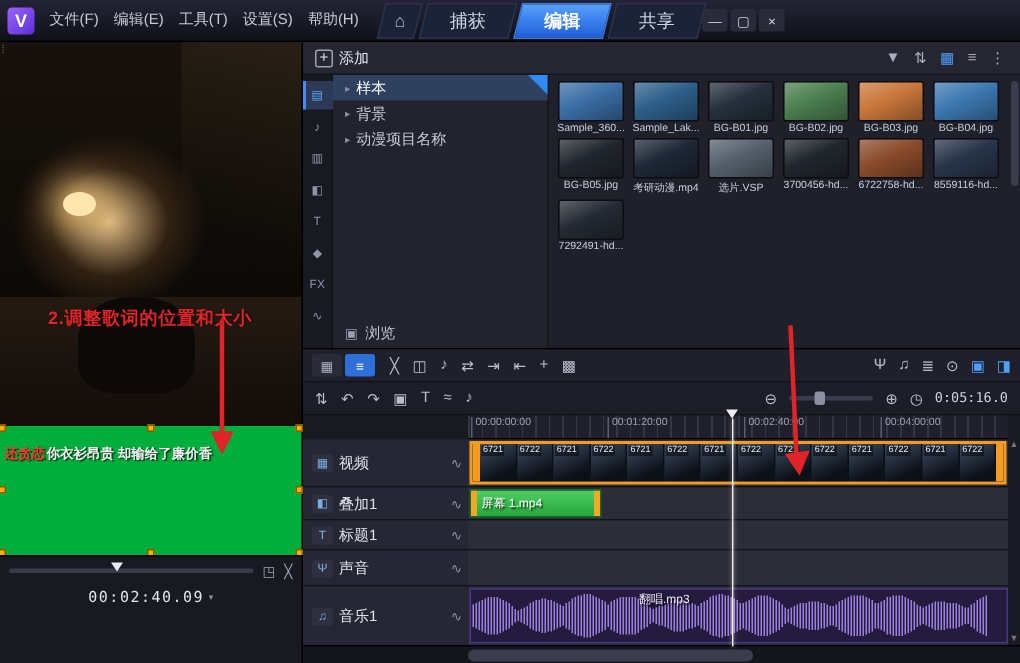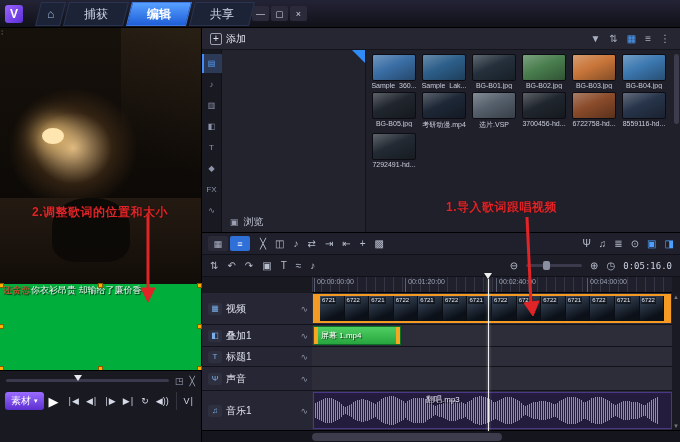--- a/index.html
+++ b/index.html
@@ -33,21 +33,21 @@
   .grip-dots{position:absolute;left:1px;top:2px;color:#666;font-size:8px;line-height:5px;z-index:5}
   .scene{position:absolute;inset:0;background:linear-gradient(#17110b,#0c0906 70%)}
   .wall-shade{position:absolute;right:0;top:0;width:80px;height:180px;background:linear-gradient(200deg,rgba(150,120,80,.14),rgba(0,0,0,0) 70%)}
   .lamp-glow{position:absolute;left:8px;top:60px;width:130px;height:120px;background:radial-gradient(closest-side,rgba(255,214,150,.85),rgba(150,100,50,.25) 60%,rgba(0,0,0,0));border-radius:50%}
   .lamp-core{position:absolute;left:42px;top:100px;width:22px;height:16px;background:#ffe6b0;border-radius:50%;box-shadow:0 0 20px 8px rgba(245,200,120,.8)}
   .desk{position:absolute;left:0;right:0;bottom:0;height:86px;background:linear-gradient(#241a12,#120d08)}
   .person{position:absolute;left:52px;bottom:22px;width:78px;height:64px;background:#0c0906;border-radius:45% 45% 30% 30%;opacity:.95}
 
   
   .lyrics{position:absolute;left:0;top:284px;width:202px;height:86px;background:#00ae3c;border-right:1px solid #000;z-index:10}
-  .lyrics-text{position:absolute;left:3px;top:0;width:196px;font-size:9px;font-weight:normal;color:#f2f2f2;text-shadow:1px 1px 1px rgba(0,0,0,.85);white-space:nowrap;overflow:hidden}
+  .lyrics-text{position:absolute;left:3px;top:12px;width:196px;font-size:9px;font-weight:bold;color:#f2f2f2;text-shadow:1px 1px 1px rgba(0,0,0,.85);white-space:nowrap;overflow:hidden}
   .lyrics .sung{color:#ff3b2f;margin-right:1px}
   .handle{position:absolute;width:5px;height:5px;background:#ffb000;border:1px solid #8a5a00;z-index:11}
   .h-tl{left:-1px;top:-1px}.h-tc{left:98px;top:-1px}.h-tr{right:-1px;top:-1px}
   .h-ml{left:-1px;top:40px}.h-mr{right:-1px;top:40px}
   .h-bl{left:-1px;bottom:-1px}.h-bc{left:98px;bottom:-1px}.h-br{right:-1px;bottom:-1px}
 
   
   .transport{position:absolute;left:0;top:370px;width:202px;height:72px;background:#191922;border-top:1px solid #000;border-right:1px solid #000;z-index:12}
   .scrub-row{display:flex;align-items:center;height:17px;padding:2px 6px 0;gap:6px}
   .scrub-track{flex:1;height:3px;background:#3a3a4c;border-radius:2px;position:relative}
@@ -141,24 +141,31 @@
 
   <svg class="annot-svg" width="680" height="442">
     <g id="arrow-group" stroke="#e02427" fill="#e02427">
       <line x1="148" y1="213" x2="148" y2="289" stroke-width="3"></line>
       <polygon points="148,302 141,288 155,288" stroke-width="1"></polygon>
       <line x1="527" y1="217" x2="531" y2="303" stroke-width="3"></line>
       <polygon points="533,316 524,303 539,301" stroke-width="1"></polygon>
     </g>
   </svg>
   <div class="ann ann2" style="color: rgb(224, 36, 39);">2.调整歌词的位置和大小</div>
-  <div class="ann ann1" style="color: rgb(224, 36, 39);">1.导入歌词跟唱视频</div>
 
   <header class="titlebar">
     <div class="logo">V</div>
+    <nav class="menus">
+
+    <span class="menu-item">文件(F)</span>
+        <span class="menu-item">编辑(E)</span>
+        <span class="menu-item">工具(T)</span>
+        <span class="menu-item">设置(S)</span>
+        <span class="menu-item">帮助(H)</span>
+      </nav>
     <div class="tab-home">
         <span>⌂</span>
       </div>
     <div class="tabs">
 
     <div class="tab">
           <span>捕获</span>
         </div>
         <div class="tab active">
           <span>编辑</span>
@@ -198,33 +205,23 @@
   </section>
 
   <section class="transport">
     <div class="scrub-row">
       <div class="scrub-track">
           <div class="scrub-handle"></div>
         </div>
       <span class="mini-icon">◳</span>
       <span class="mini-icon">╳</span>
     </div>
-    <div class="ctrl-row">
-      <button class="mode-pill">
-          <span>素材</span>
-          <span class="caret">▾</span>
-        </button>
-      <button class="t-btn play">▶</button>
-      <button class="t-btn">∣◀</button>
-      <button class="t-btn">◀∣</button>
-      <button class="t-btn">∣▶</button>
-      <button class="t-btn">▶∣</button>
-      <button class="t-btn">↻</button>
-      <button class="t-btn">◀))</button>
-      <button class="t-btn vbtn">V∣</button>
+    <div class="tc-row">
+      <span class="timecode">00:02:40.09</span>
+      <span class="tc-caret">▾</span>
     </div>
   </section>
 
   <section class="library">
     <div class="lib-toolbar">
       <button class="add-btn">
           <span class="plus">+</span>
           <span>添加</span>
         </button>
       <div class="lib-tools">
@@ -257,20 +254,35 @@
           <span>◆</span>
         </div>
         <div class="rail-item">
           <span>FX</span>
         </div>
         <div class="rail-item">
           <span>∿</span>
         </div>
       </div>
     <div class="lib-tree">
+      <div>
+
+      <div class="tree-item active">
+            <span class="tri">▸</span>
+            <span>样本</span>
+          </div>
+          <div class="tree-item">
+            <span class="tri">▸</span>
+            <span>背景</span>
+          </div>
+          <div class="tree-item">
+            <span class="tri">▸</span>
+            <span>动漫项目名称</span>
+          </div>
+        </div>
       <div class="filter-flag"></div>
       <div class="browse-row">
           <span class="folder-ico">▣</span>
           <span>浏览</span>
         </div>
     </div>
     <div class="lib-grid">
 
         <div class="lib-item">
           <div class="thumb" style="background-color: rgb(58, 110, 165);"></div>

